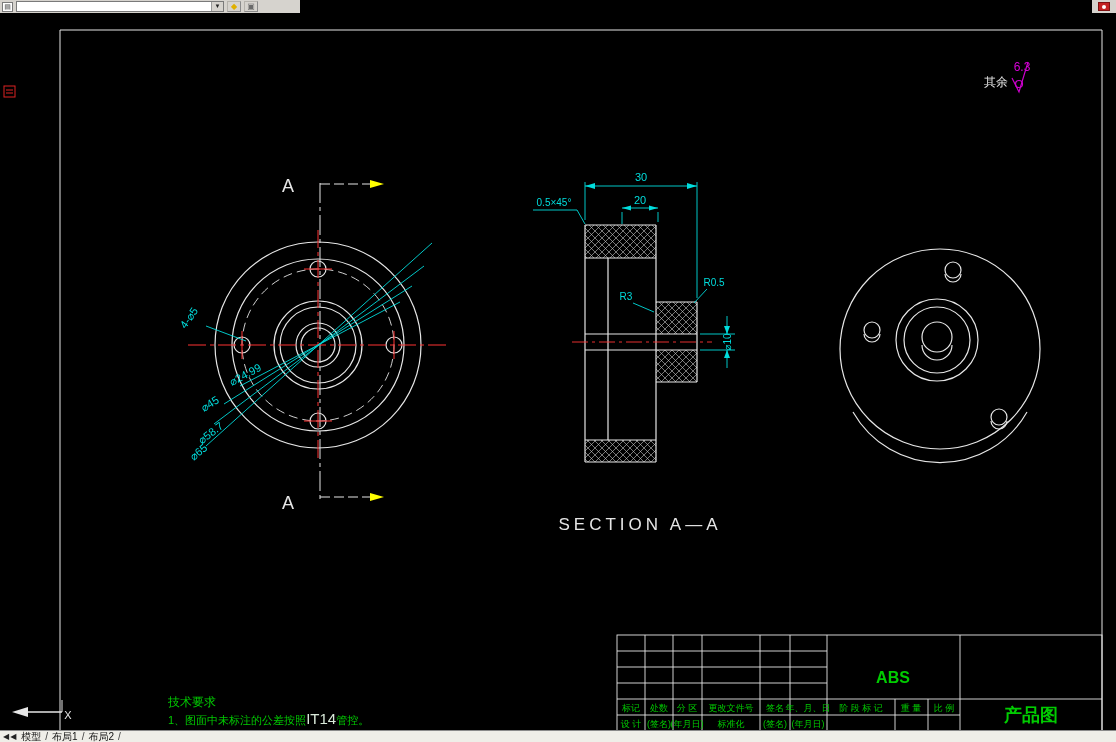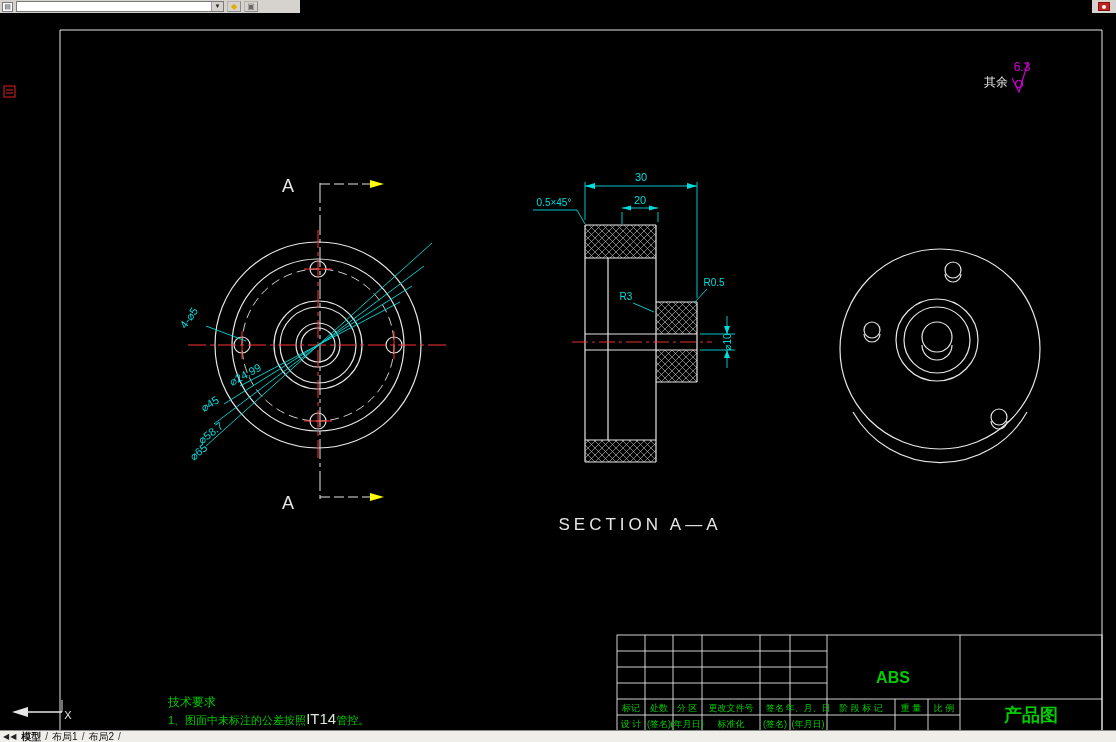--- a/index.html
+++ b/index.html
@@ -28,21 +28,21 @@
   
   svg.canvas{position:absolute;top:0;left:0;z-index:1}
   svg text{font-family:"Liberation Sans",sans-serif}
 
   
   .taskbar{position:absolute;bottom:0;left:0;width:100%;height:12px;background:#efeee8;
            border-top:1px solid #8a8a8a;display:flex;align-items:center;gap:4px;
            padding-left:3px;font-size:10px;color:#111;z-index:5}
   .taskbar .nav{font-size:8px;color:#222;letter-spacing:1px}
   .taskbar .tab{cursor:default}
-  .taskbar .tab.active{font-weight:bold}
+  .taskbar .tab.active{font-weight:normal}
   .taskbar .sep{color:#444}
 </style>
 </head>
 <body>
 
 <div class="tb-left">
   <div class="doc-btn">▤</div>
   <div class="combo">
     <input value="" style="">
     <div class="drop">▼</div>

